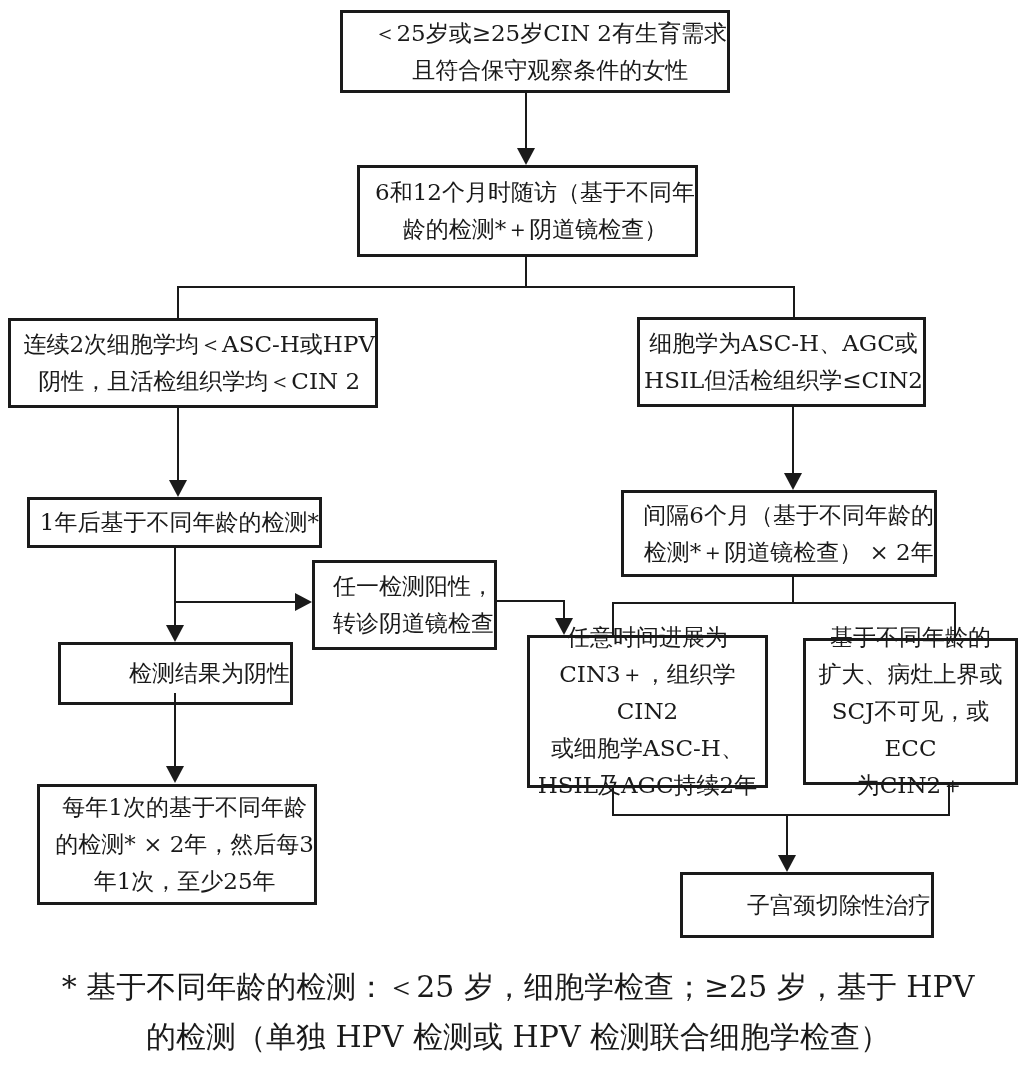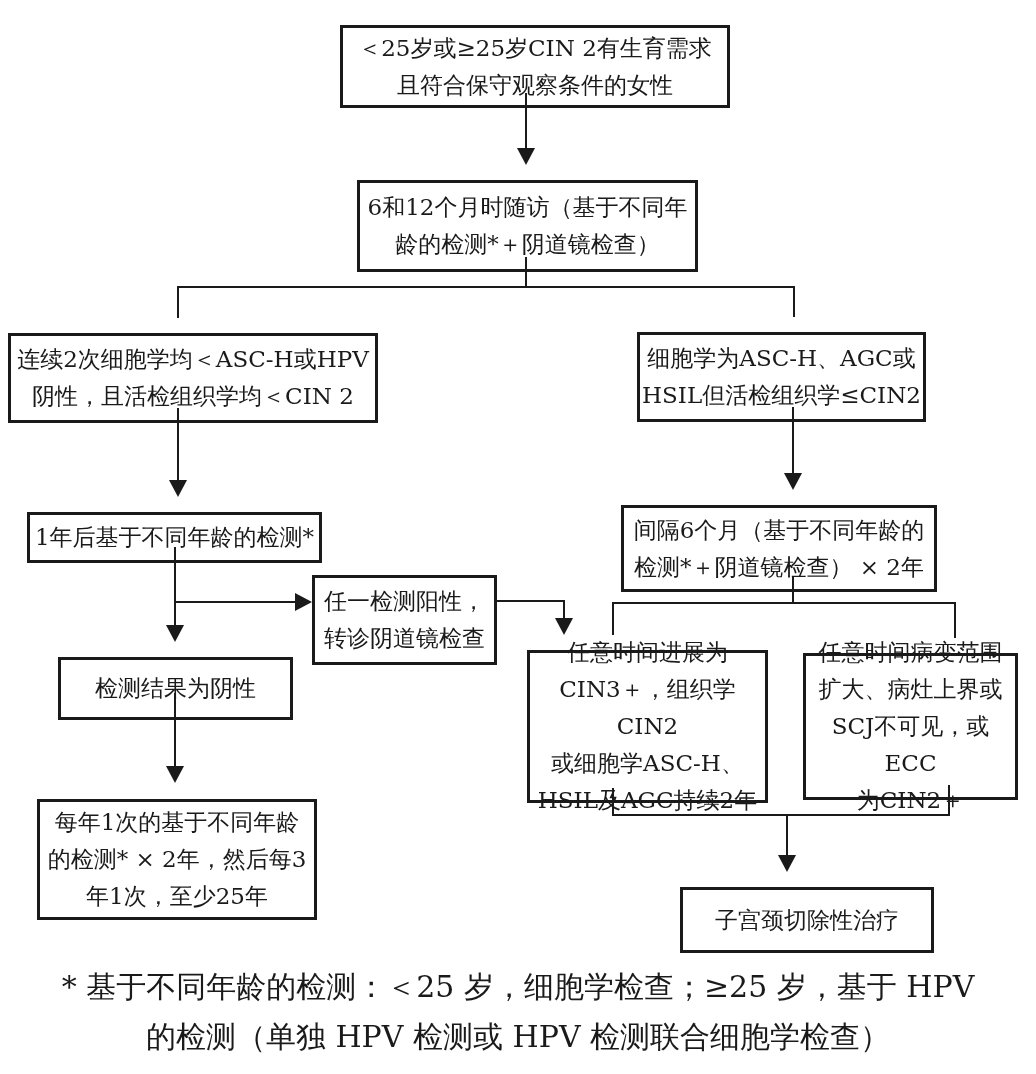--- a/index.html
+++ b/index.html
@@ -12,25 +12,24 @@
     font-family: "DejaVu Serif", "Liberation Serif", serif;
     color: #1a1a1a;
     overflow: hidden;
   }
   .node {
     position: absolute;
     border: 3px solid #1a1a1a;
     background: #ffffff;
     display: flex;
     align-items: center;
-    justify-content: center;
+    justify-content: flex-end;
     text-align: center;
     font-size: 23px;
     line-height: 37px;
-    margin-top: 15px;
   }
   .node .txt { white-space: pre-line; }
   .ln { position: absolute; background: #1a1a1a; }
   .ah { position: absolute; width: 0; height: 0; }
   .ah.down {
     border-left: 9px solid transparent;
     border-right: 9px solid transparent;
     border-top: 17px solid #1a1a1a;
   }
   .ah.right {
@@ -89,21 +88,21 @@
   </div>
 
   <div class="node" style="left:527px; top:635px; width:241px; height:153px;">
     <span class="txt">任意时间进展为
 CIN3＋，组织学CIN2
 或细胞学ASC-H、
 HSIL及AGC持续2年</span>
   </div>
 
   <div class="node" style="left:803px; top:638px; width:215px; height:147px;">
-    <span class="txt">任意时间病变范围
+    <span class="txt">基于不同年龄的
 扩大、病灶上界或
 SCJ不可见，或ECC
 为CIN2＋</span>
   </div>
 
   <div class="node" style="left:58px; top:642px; width:235px; height:63px;">
     <span class="txt">检测结果为阴性</span>
   </div>
 
   <div class="node" style="left:37px; top:784px; width:280px; height:121px;">

